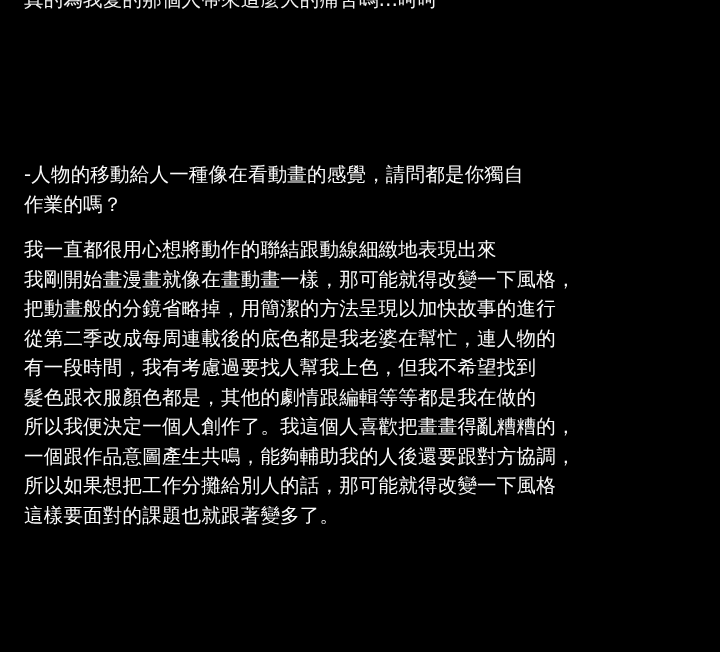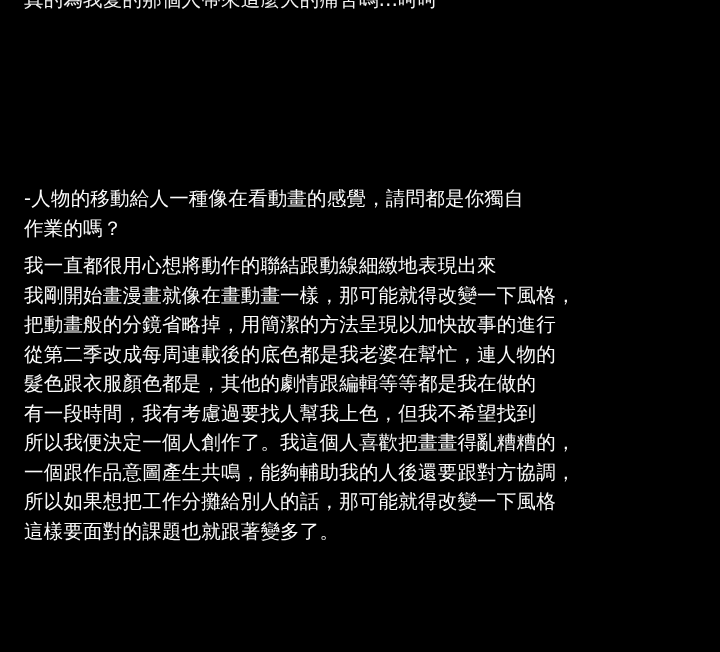--- a/index.html
+++ b/index.html
@@ -32,35 +32,35 @@
   .top-clipped .line {
     font-size: 19.5px;
     line-height: 28px;
     white-space: nowrap;
     letter-spacing: 0.2px;
     color: #f2f2f2;
   }
   .qa-block {
     position: absolute;
     left: 24px;
-    top: 184px;
+    top: 160px;
     width: 676px;
   }
   .q-line, .a-line {
     font-size: 19.5px;
     line-height: 29.5px;
     white-space: nowrap;
     letter-spacing: 0.2px;
     color: #fbfbfb;
   }
   .question {
     margin-bottom: 0;
   }
   .answer {
-    margin-top: 8px;
+    margin-top: 16px;
   }
 </style>
 </head>
 <body>
 
 <div class="page">
 
   <div class="top-clipped">
     <div class="line">真的為我愛的那個人帶來這麼大的痛苦嗎…呵呵</div>
   </div>
@@ -70,22 +70,22 @@
     <div class="question">
       <div class="q-line">-人物的移動給人一種像在看動畫的感覺，請問都是你獨自</div>
       <div class="q-line">作業的嗎？</div>
     </div>
 
     <div class="answer">
       <div class="a-line">我一直都很用心想將動作的聯結跟動線細緻地表現出來</div>
       <div class="a-line">我剛開始畫漫畫就像在畫動畫一樣，那可能就得改變一下風格，</div>
       <div class="a-line">把動畫般的分鏡省略掉，用簡潔的方法呈現以加快故事的進行</div>
       <div class="a-line">從第二季改成每周連載後的底色都是我老婆在幫忙，連人物的</div>
+      <div class="a-line">有一段時間，我有考慮過要找人幫我上色，但我不希望找到</div>
       <div class="a-line">髮色跟衣服顏色都是，其他的劇情跟編輯等等都是我在做的</div>
-      <div class="a-line">有一段時間，我有考慮過要找人幫我上色，但我不希望找到</div>
       <div class="a-line">所以我便決定一個人創作了。我這個人喜歡把畫畫得亂糟糟的，</div>
       <div class="a-line">一個跟作品意圖產生共鳴，能夠輔助我的人後還要跟對方協調，</div>
       <div class="a-line">所以如果想把工作分攤給別人的話，那可能就得改變一下風格</div>
       <div class="a-line">這樣要面對的課題也就跟著變多了。</div>
     </div>
 
   </div>
 
 </div>
 

